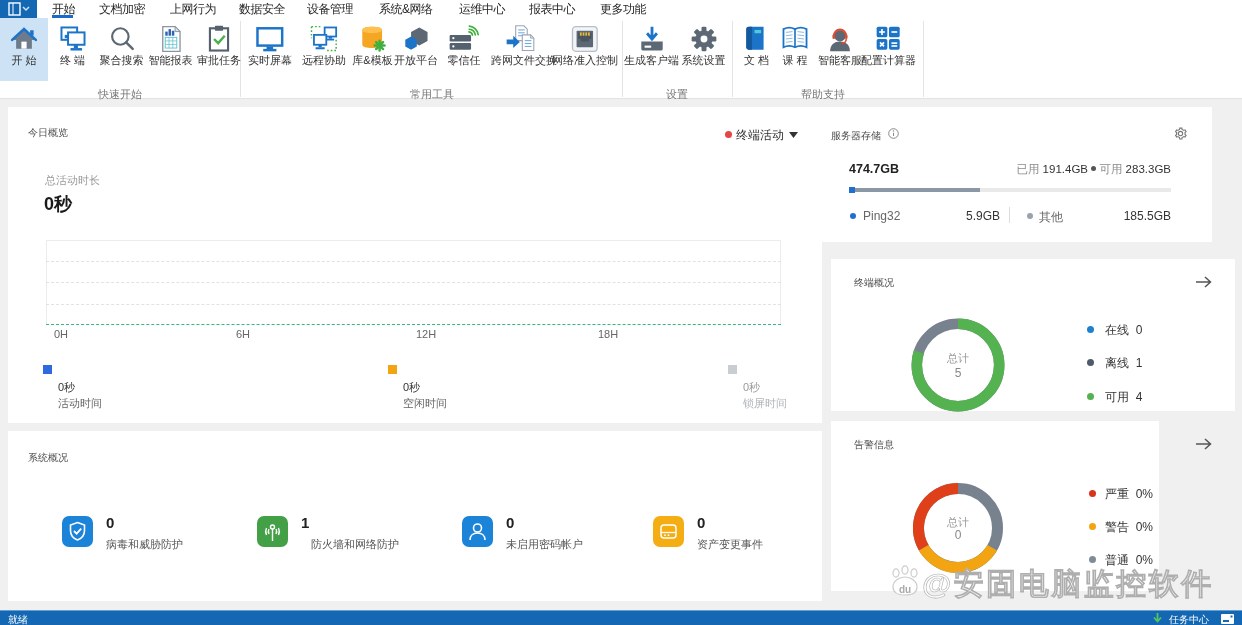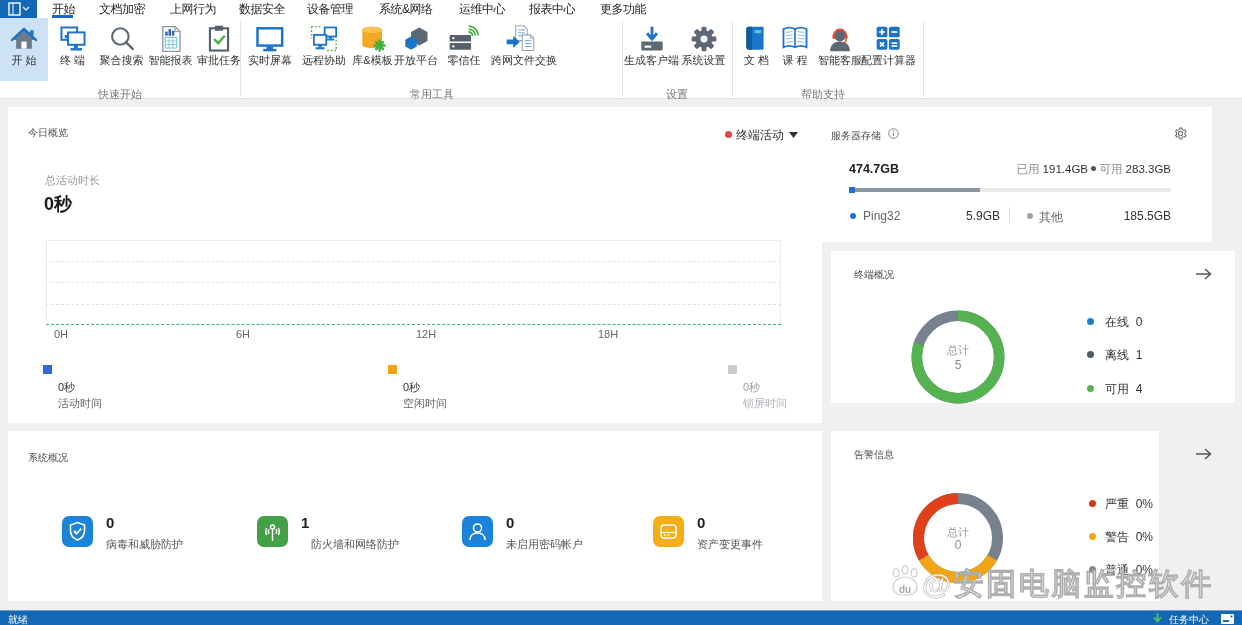--- a/index.html
+++ b/index.html
@@ -195,20 +195,34 @@
       <path d="M21 12 h10 l4 4 v15 h-14 z" fill="#fff" stroke="#9aa5b1" stroke-width="1.3"></path>
       <path d="M31 12 l4 4 h-4 z" fill="#dce4ea" stroke="#9aa5b1" stroke-width="1"></path>
       <g stroke="#5b9bd5" stroke-width="1.1">
         <line x1="24" y1="19" x2="32" y2="19"></line>
         <line x1="24" y1="22.5" x2="32" y2="22.5"></line>
         <line x1="24" y1="26" x2="32" y2="26"></line>
       </g>
       <path d="M2 17.5 h8 v-4.5 l8 7.5 l-8 7.5 v-4.5 h-8 z" fill="#1c74c9"></path>
     </svg></div>
     <div class="rlb">跨网文件交换</div>
+  </div>
+  <div class="rbtn" style="left:551px;width:68px">
+    <div class="ric"><svg width="36" height="34" viewBox="0 0 36 34">
+      <rect x="3" y="2" width="30" height="30" rx="4" fill="#f2f4f6" stroke="#b6bec7" stroke-width="1.6"></rect>
+      <rect x="8" y="7" width="20" height="20" rx="1" fill="#5d6875"></rect>
+      <path d="M10 9 h16 v8 h-3 v3 h-10 v-3 h-3 z" fill="#49545f"></path>
+      <g fill="#e8b93c">
+        <rect x="12" y="9" width="2.2" height="4"></rect>
+        <rect x="15.3" y="9" width="2.2" height="4"></rect>
+        <rect x="18.6" y="9" width="2.2" height="4"></rect>
+        <rect x="21.9" y="9" width="2.2" height="4"></rect>
+      </g>
+    </svg></div>
+    <div class="rlb">网络准入控制</div>
   </div>
 
   <div class="rbtn" style="left:622px;width:59px">
     <div class="ric"><svg width="34" height="34" viewBox="0 0 34 34">
       <path d="M17 2 v14 m-6 -6 l6 7 l6 -7" fill="none" stroke="#1c74c9" stroke-width="3.4"></path>
       <path d="M4 20 h26 v9 a2 2 0 0 1 -2 2 h-22 a2 2 0 0 1 -2 -2 z" fill="#5d6875"></path>
       <rect x="8" y="25" width="8" height="2.6" fill="#fff"></rect>
     </svg></div>
     <div class="rlb">生成客户端</div>
   </div>
@@ -340,21 +354,21 @@
 
   <div class="dot" style="left:42px;top:106px;width:6px;height:6px;background:#1f6fd0"></div>
   <div class="abs" style="left:55px;top:102px;font-size:12px;color:#666">Ping32</div>
   <div class="abs" style="left:158px;top:102px;font-size:12px;color:#333">5.9GB</div>
   <div class="abs" style="left:201px;top:100px;width:1px;height:16px;background:#ddd"></div>
   <div class="dot" style="left:219px;top:106px;width:6px;height:6px;background:#9aa3ad"></div>
   <div class="abs" style="left:231px;top:102px;font-size:12px;color:#666">其他</div>
   <div class="abs" style="right:41px;top:102px;font-size:12px;color:#333">185.5GB</div>
 </div>
 
-<div class="card" style="left:831px;top:251px;width:404px;height:152px">
+<div class="card" style="left:831px;top:259px;width:404px;height:152px">
   <div class="ctitle" style="left:23px;top:17px">终端概况</div>
   <svg class="abs" style="left:364px;top:16px" width="17" height="14" viewBox="0 0 17 14">
       <path d="M1 7 h14 M10 2 l5.5 5 L10 12" fill="none" stroke="#555" stroke-width="1.5"></path>
     </svg>
   <svg class="abs" style="left:80px;top:59px" width="94" height="94" viewBox="0 0 94 94">
     <circle cx="47" cy="47" r="41.2" fill="none" stroke="#78828f" stroke-width="10.5"></circle>
     <circle cx="47" cy="47" r="41.2" fill="none" stroke="#54b251" stroke-width="10.5" stroke-dasharray="207.1 100" transform="rotate(-90 47 47)"></circle>
   </svg>
   <div class="abs" style="left:107px;top:92px;width:40px;text-align:center;font-size:11px;color:#999">总计</div>
   <div class="abs" style="left:107px;top:107px;width:40px;text-align:center;font-size:12px;color:#888">5</div>
@@ -411,21 +425,21 @@
         <rect x="8" y="9" width="15" height="13" rx="3" fill="none" stroke="#fff" stroke-width="1.5"></rect>
         <line x1="8.5" y1="16.5" x2="22.5" y2="16.5" stroke="#fff" stroke-width="1.3"></line>
         <circle cx="12" cy="19.2" r="0.9" fill="#fff"></circle>
         <circle cx="15.5" cy="19.2" r="0.9" fill="#fff"></circle>
       </svg>
   </div>
   <div class="abs" style="left:689px;top:83px;font-size:15px;font-weight:bold;color:#222">0</div>
   <div class="abs" style="left:689px;top:106px;font-size:11px;color:#555">资产变更事件</div>
 </div>
 
-<div class="card" style="left:831px;top:431px;width:328px;height:170px">
+<div class="card" style="left:831px;top:421px;width:328px;height:170px">
   <div class="ctitle" style="left:23px;top:17px">告警信息</div>
   <svg class="abs" style="left:364px;top:16px" width="17" height="14" viewBox="0 0 17 14">
       <path d="M1 7 h14 M10 2 l5.5 5 L10 12" fill="none" stroke="#555" stroke-width="1.5"></path>
     </svg>
   <svg class="abs" style="left:82px;top:62px" width="90" height="90" viewBox="0 0 90 90">
     <circle cx="45" cy="45" r="39.5" fill="none" stroke="#78828f" stroke-width="11"></circle>
     <circle cx="45" cy="45" r="39.5" fill="none" stroke="#e04019" stroke-width="11" stroke-dasharray="82.7 200" transform="rotate(150 45 45)"></circle>
     <circle cx="45" cy="45" r="39.5" fill="none" stroke="#f2a413" stroke-width="11" stroke-dasharray="82.7 200" transform="rotate(30 45 45)"></circle>
   </svg>
   <div class="abs" style="left:107px;top:94px;width:40px;text-align:center;font-size:11px;color:#999">总计</div>

